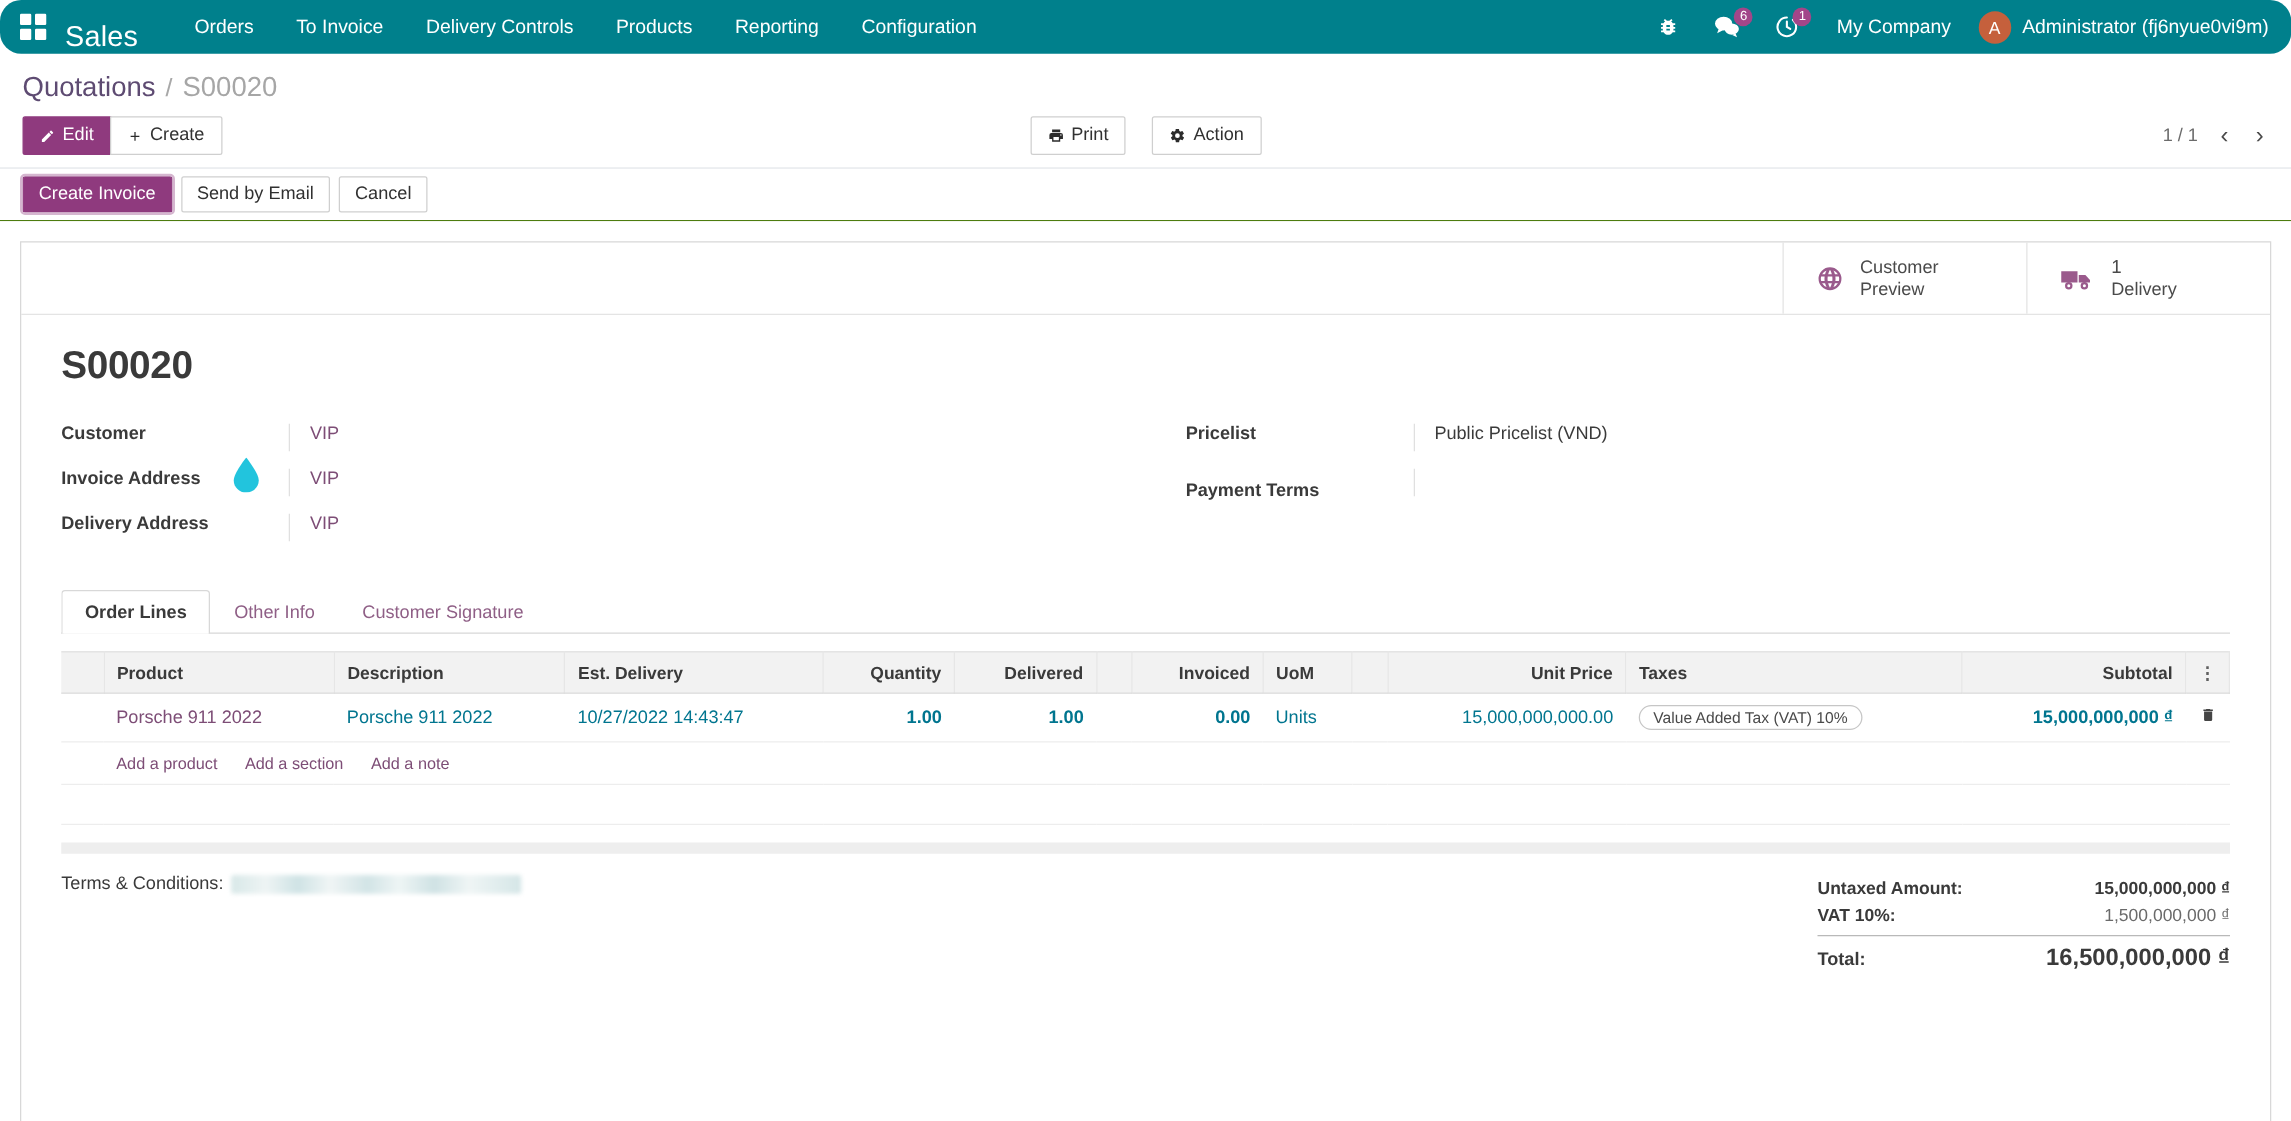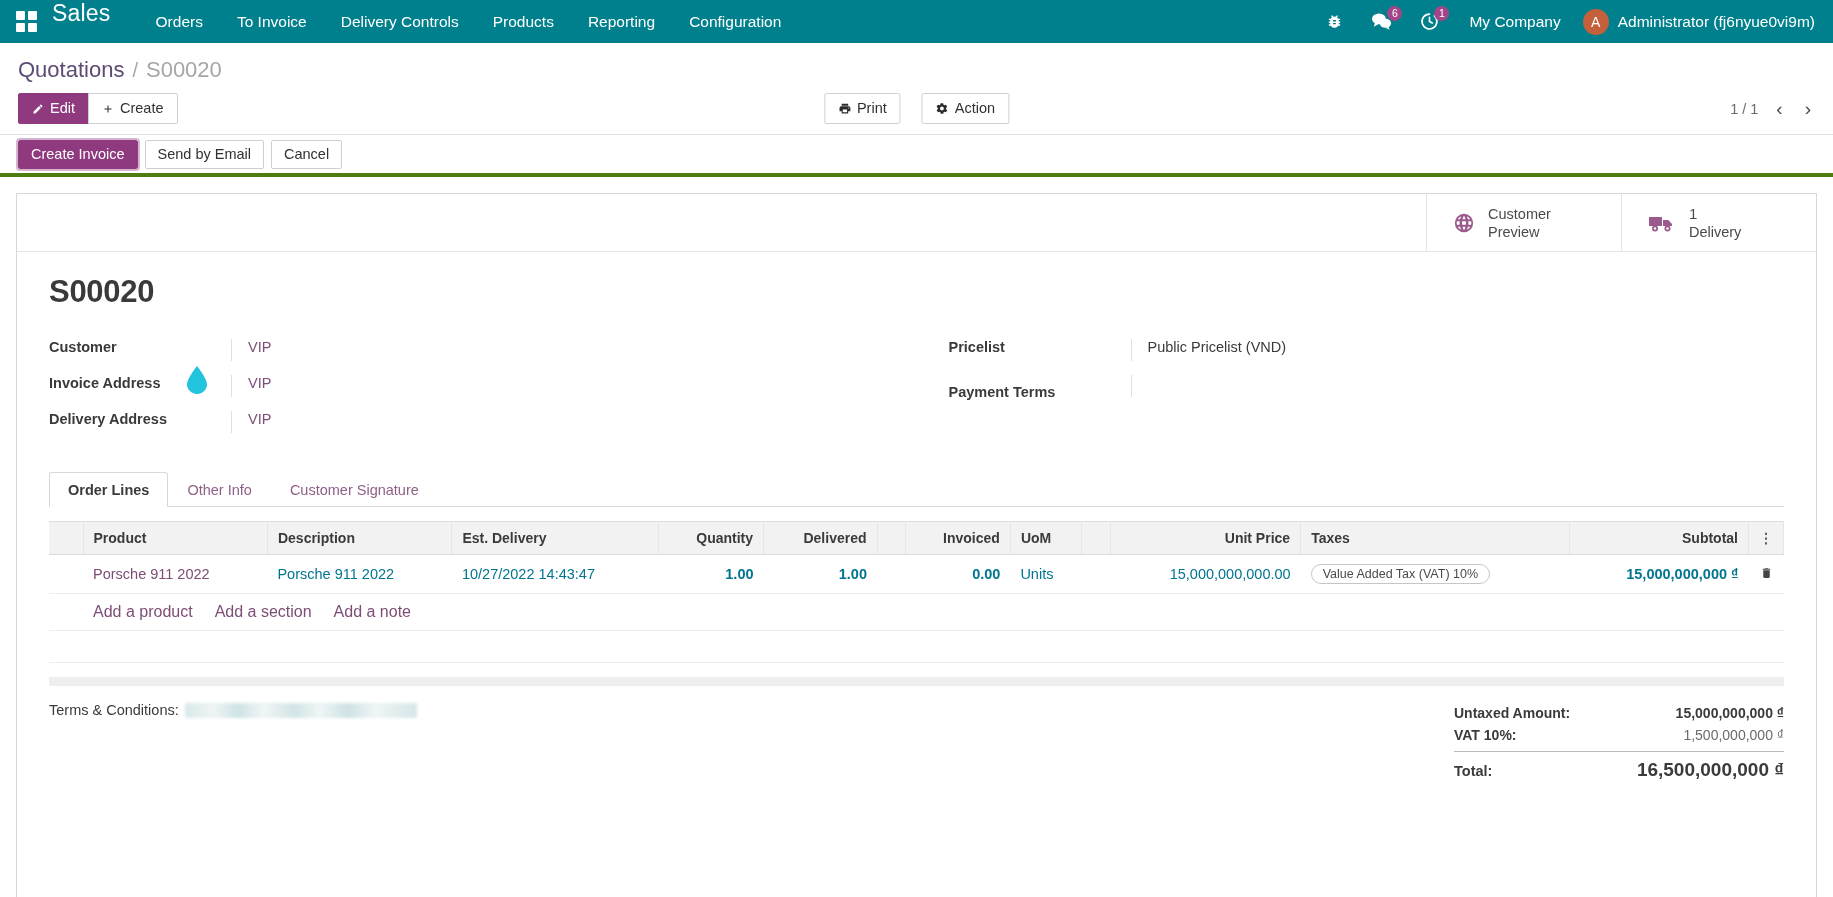--- a/index.html
+++ b/index.html
@@ -9,24 +9,25 @@
     background: #ffffff;
     color: #313131;
     overflow: hidden;
   }
 
   
   .navbar {
     height: 43px;
     background: #00808c;
     display: flex;
-    align-items: flex-start;
+    align-items: flex-end;
     color: #ffffff;
     font-size: 16px;
     position: relative;
+    border-radius: 17px;
   }
   .apps-grid {
     width: 52px; height: 43px;
     display: flex; align-items: center; justify-content: center;
     cursor: pointer;
   }
   .apps-grid .g {
     display: grid;
     grid-template-columns: 9px 9px;
     grid-template-rows: 9px 9px;
@@ -146,21 +147,21 @@
   }
   .pager-arrow {
     cursor: pointer; font-size: 19px; color: #4a4a4a;
     padding: 0 4px; line-height: 1;
   }
 
   
   .status-row {
     display: flex; align-items: center;
     padding: 0 0 0 18px;
-    border-bottom: 4px solid #4d7c0f;
+    border-bottom: 1px solid #4d7c0f;
     height: 42px;
     background: #ffffff;
   }
   .sb-buttons { display: flex; gap: 7px; }
   .sb-buttons .btn { padding: 4px 12px; font-size: 14.5px; }
   .btn-highlight {
     background: #8f3a7e; border-color: #8f3a7e; color: #fff;
     outline: 2px solid #d5b6cf;
   }
   .statusbar {
@@ -321,21 +322,21 @@
     padding: 2px 11px;
     font-size: 12.5px;
     color: #4a4a4a;
     background: #ffffff;
     white-space: nowrap;
   }
   .addrow td { border-bottom: 1px solid #ededed; padding: 9px 10px; }
   .add-links { display: flex; gap: 22px; }
   .add-link {
     color: #7d4d76;
-    font-size: 16px;
+    font-size: 13px;
     cursor: pointer;
     text-align: center;
   }
   .filler-row td { height: 32px; border-bottom: 1px solid #ededed; }
   .grey-bar {
     height: 9px;
     background: #eeeeee;
     margin-top: 14px;
   }
 

